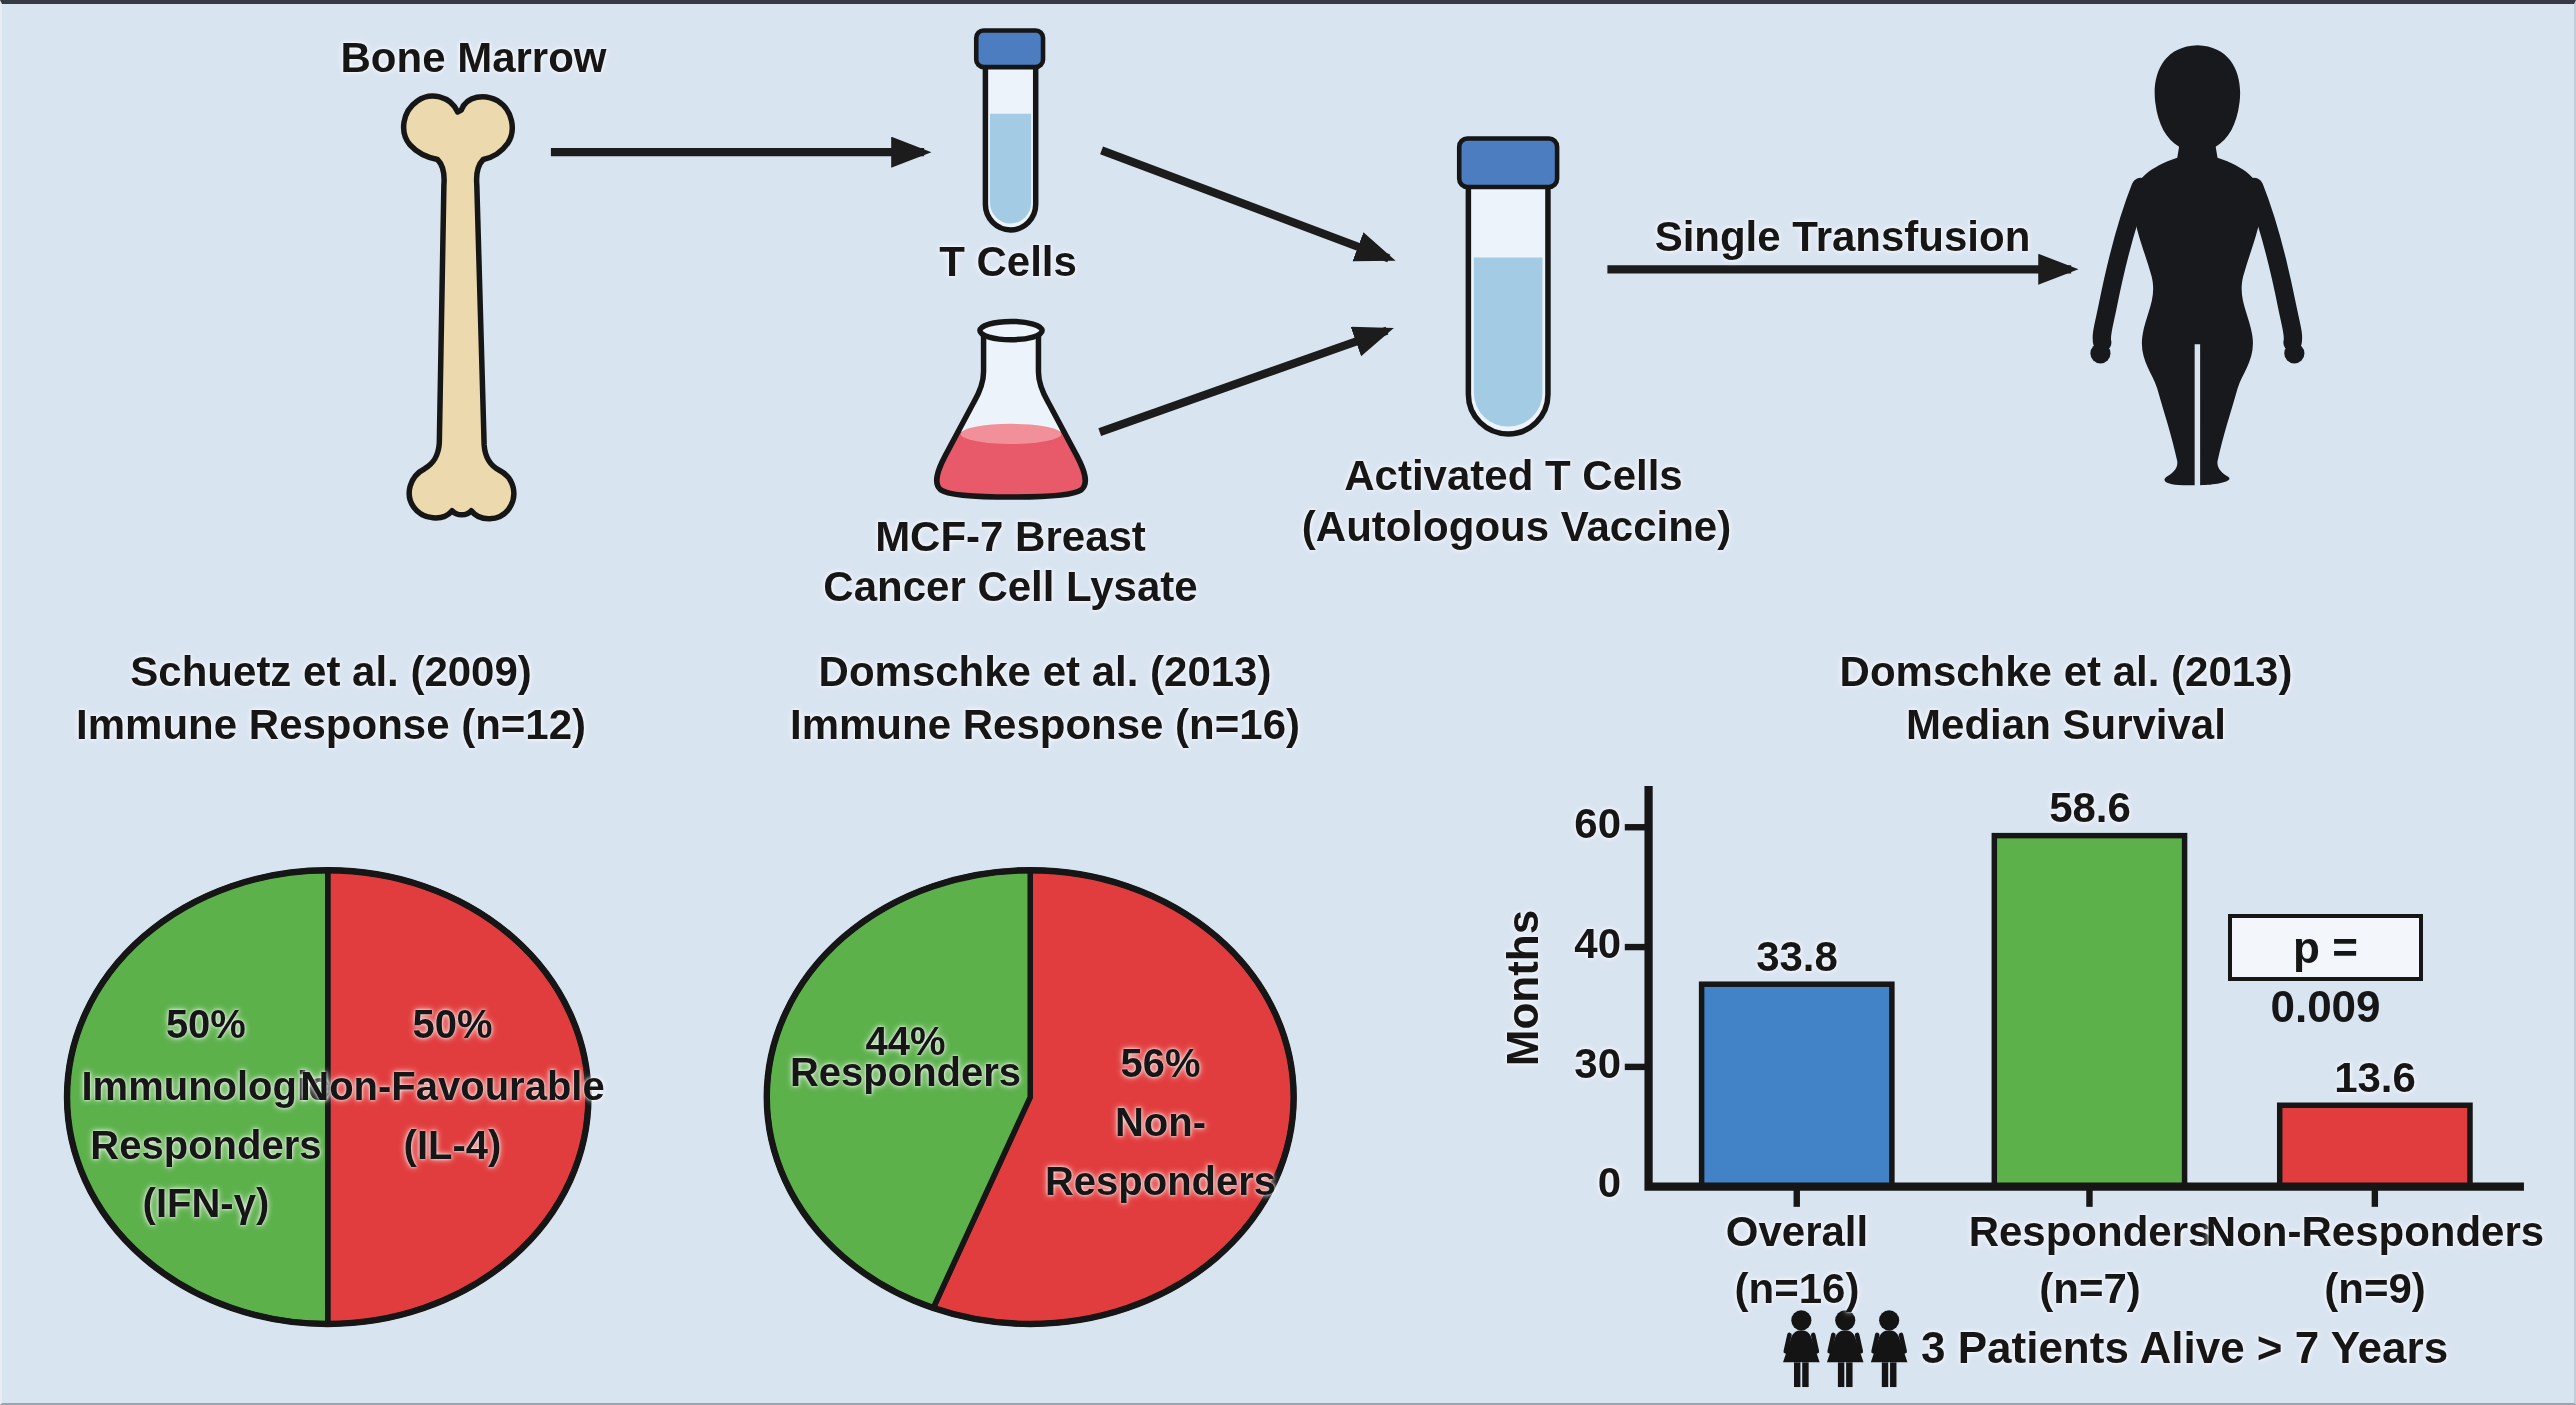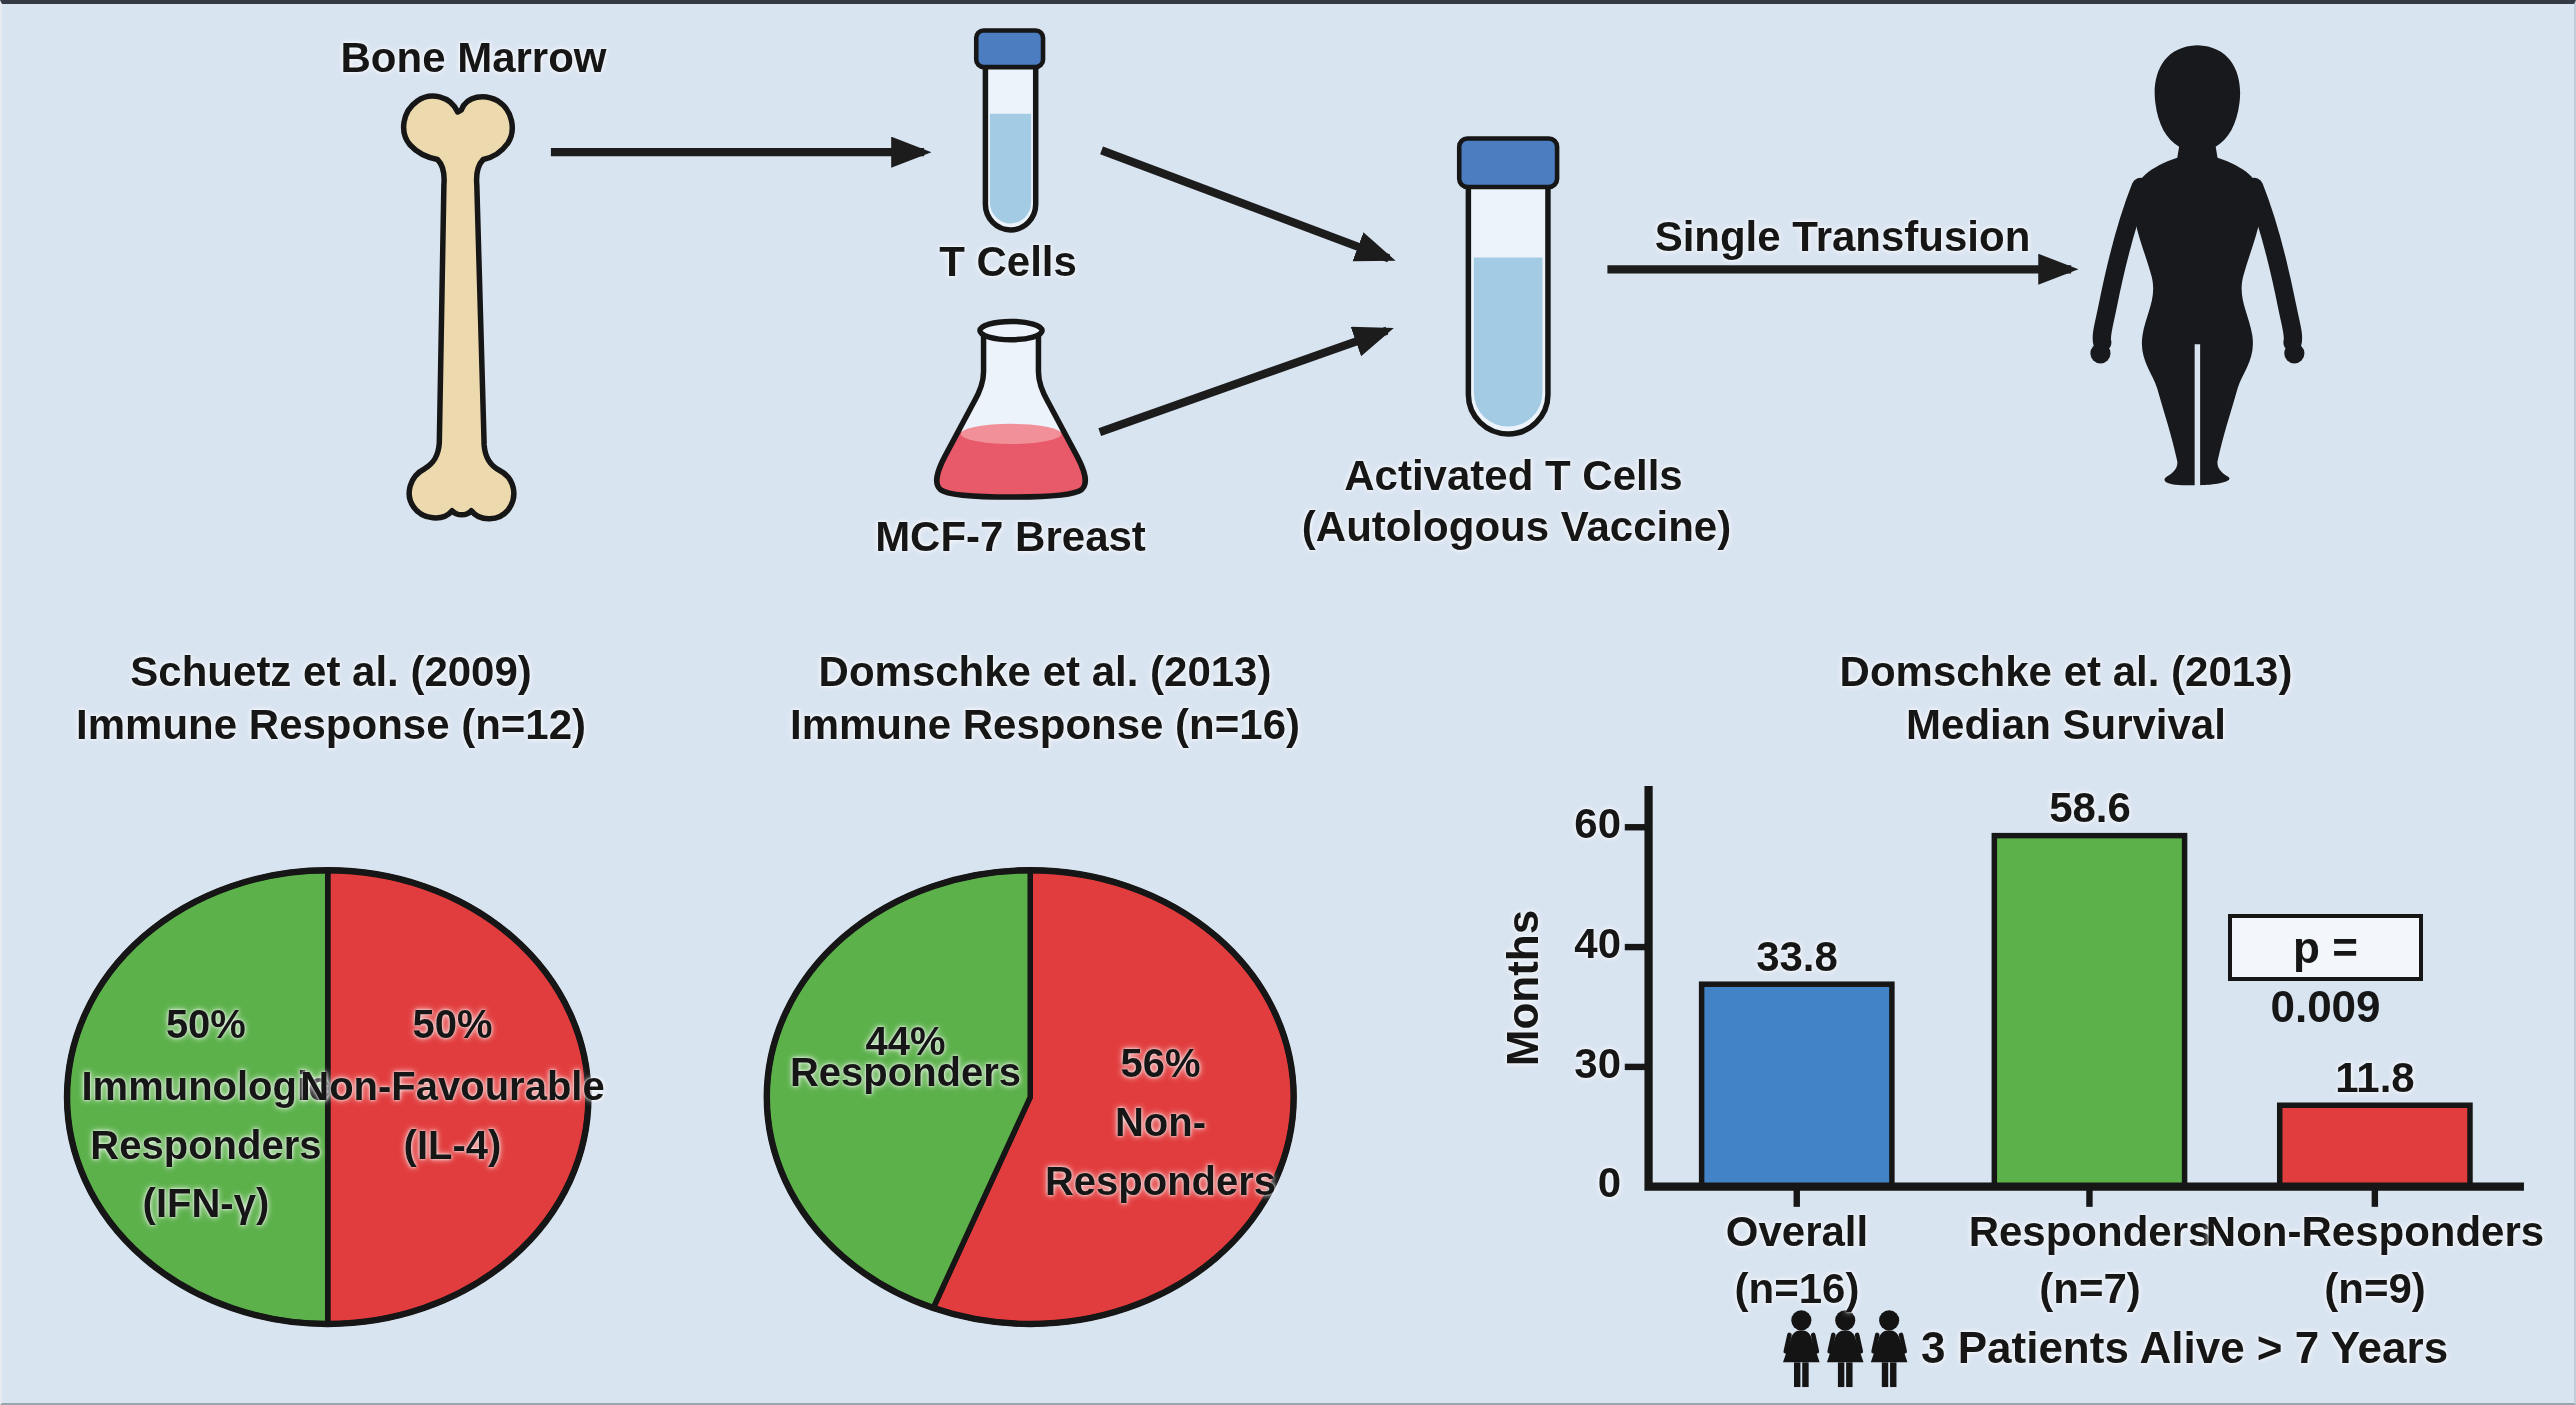--- a/index.html
+++ b/index.html
@@ -158,20 +158,21 @@
           <rect x="21" y="57" width="7" height="27"></rect>
           <path d="M7,27 L3,45" stroke="#141414" stroke-width="5" stroke-linecap="round"></path>
           <path d="M33,27 L37,45" stroke="#141414" stroke-width="5" stroke-linecap="round"></path>
         </g>
       </g>
   </svg>
 
   <div class="t fs46" style="left:243px;top:30px;width:457px;">Bone Marrow</div>
   <div class="t fs46" style="left:869px;top:234px;width:274px;">T Cells</div>
   <div class="t fs46" style="left:780px;top:509px;width:457px;">MCF-7 Breast</div>
+  <div class="t fs46" style="left:780px;top:559px;width:457px;">Cancer Cell Lysate</div>
   <div class="t fs46" style="left:1237px;top:448px;width:549px;">Activated T Cells</div>
   <div class="t fs46" style="left:1240px;top:499px;width:549px;">(Autologous Vaccine)</div>
   <div class="t fs46" style="left:1566px;top:209px;width:549px;">Single Transfusion</div>
 
   <div class="t fs46" style="left:9.1px;top:644px;width:640px;">Schuetz et al. (2009)</div>
   <div class="t fs46" style="left:9.1px;top:697px;width:640px;">Immune Response (n=12)</div>
   <div class="t fs46" style="left:723px;top:644px;width:640px;">Domschke et al. (2013)</div>
   <div class="t fs46" style="left:723px;top:697px;width:640px;">Immune Response (n=16)</div>
   <div class="t fs46" style="left:1744px;top:644px;width:640px;">Domschke et al. (2013)</div>
   <div class="t fs46" style="left:1744px;top:697px;width:640px;">Median Survival</div>
@@ -191,21 +192,21 @@
     <div class="t pielab" style="left: 684px; width: 439px; top: 1045px;">Responders</div>
     <div class="t pielab" style="left: 939px; width: 439px; top: 1036px;">56%</div>
     <div class="t pielab" style="left: 939px; width: 439px; top: 1095px;">Non-</div>
     <div class="t pielab" style="left: 939px; width: 439px; top: 1154px;">Responders</div>
     <div class="t vlab" style="left: 1676px; width: 238px; top: 929px;">33.8</div>
     <div class="t catlab" style="left: 1548px; width: 494px; top: 1204px;">Overall</div>
     <div class="t catlab" style="left: 1548px; width: 494px; top: 1261px;">(n=16)</div>
     <div class="t vlab" style="left: 1969px; width: 238px; top: 780px;">58.6</div>
     <div class="t catlab" style="left: 1841px; width: 494px; top: 1204px;">Responders</div>
     <div class="t catlab" style="left: 1841px; width: 494px; top: 1261px;">(n=7)</div>
-    <div class="t vlab" style="left: 2254px; width: 238px; top: 1050px;">11.8</div>
+    <div class="t vlab" style="left: 2254px; width: 238px; top: 1050px;">13.6</div>
     <div class="t catlab" style="left: 2126px; width: 494px; top: 1204px;">Non-Responders</div>
     <div class="t catlab" style="left: 2126px; width: 494px; top: 1261px;">(n=9)</div>
     <div class="t ticklab" style="left: 1473px; width: 146px; top: 1155px;">0</div>
     <div class="t ticklab" style="left: 1473px; width: 146px; top: 1036px;">30</div>
     <div class="t ticklab" style="left: 1473px; width: 146px; top: 916px;">40</div>
     <div class="t ticklab" style="left: 1473px; width: 146px; top: 796px;">60</div>
   </div>
 
 
 </body></html>

